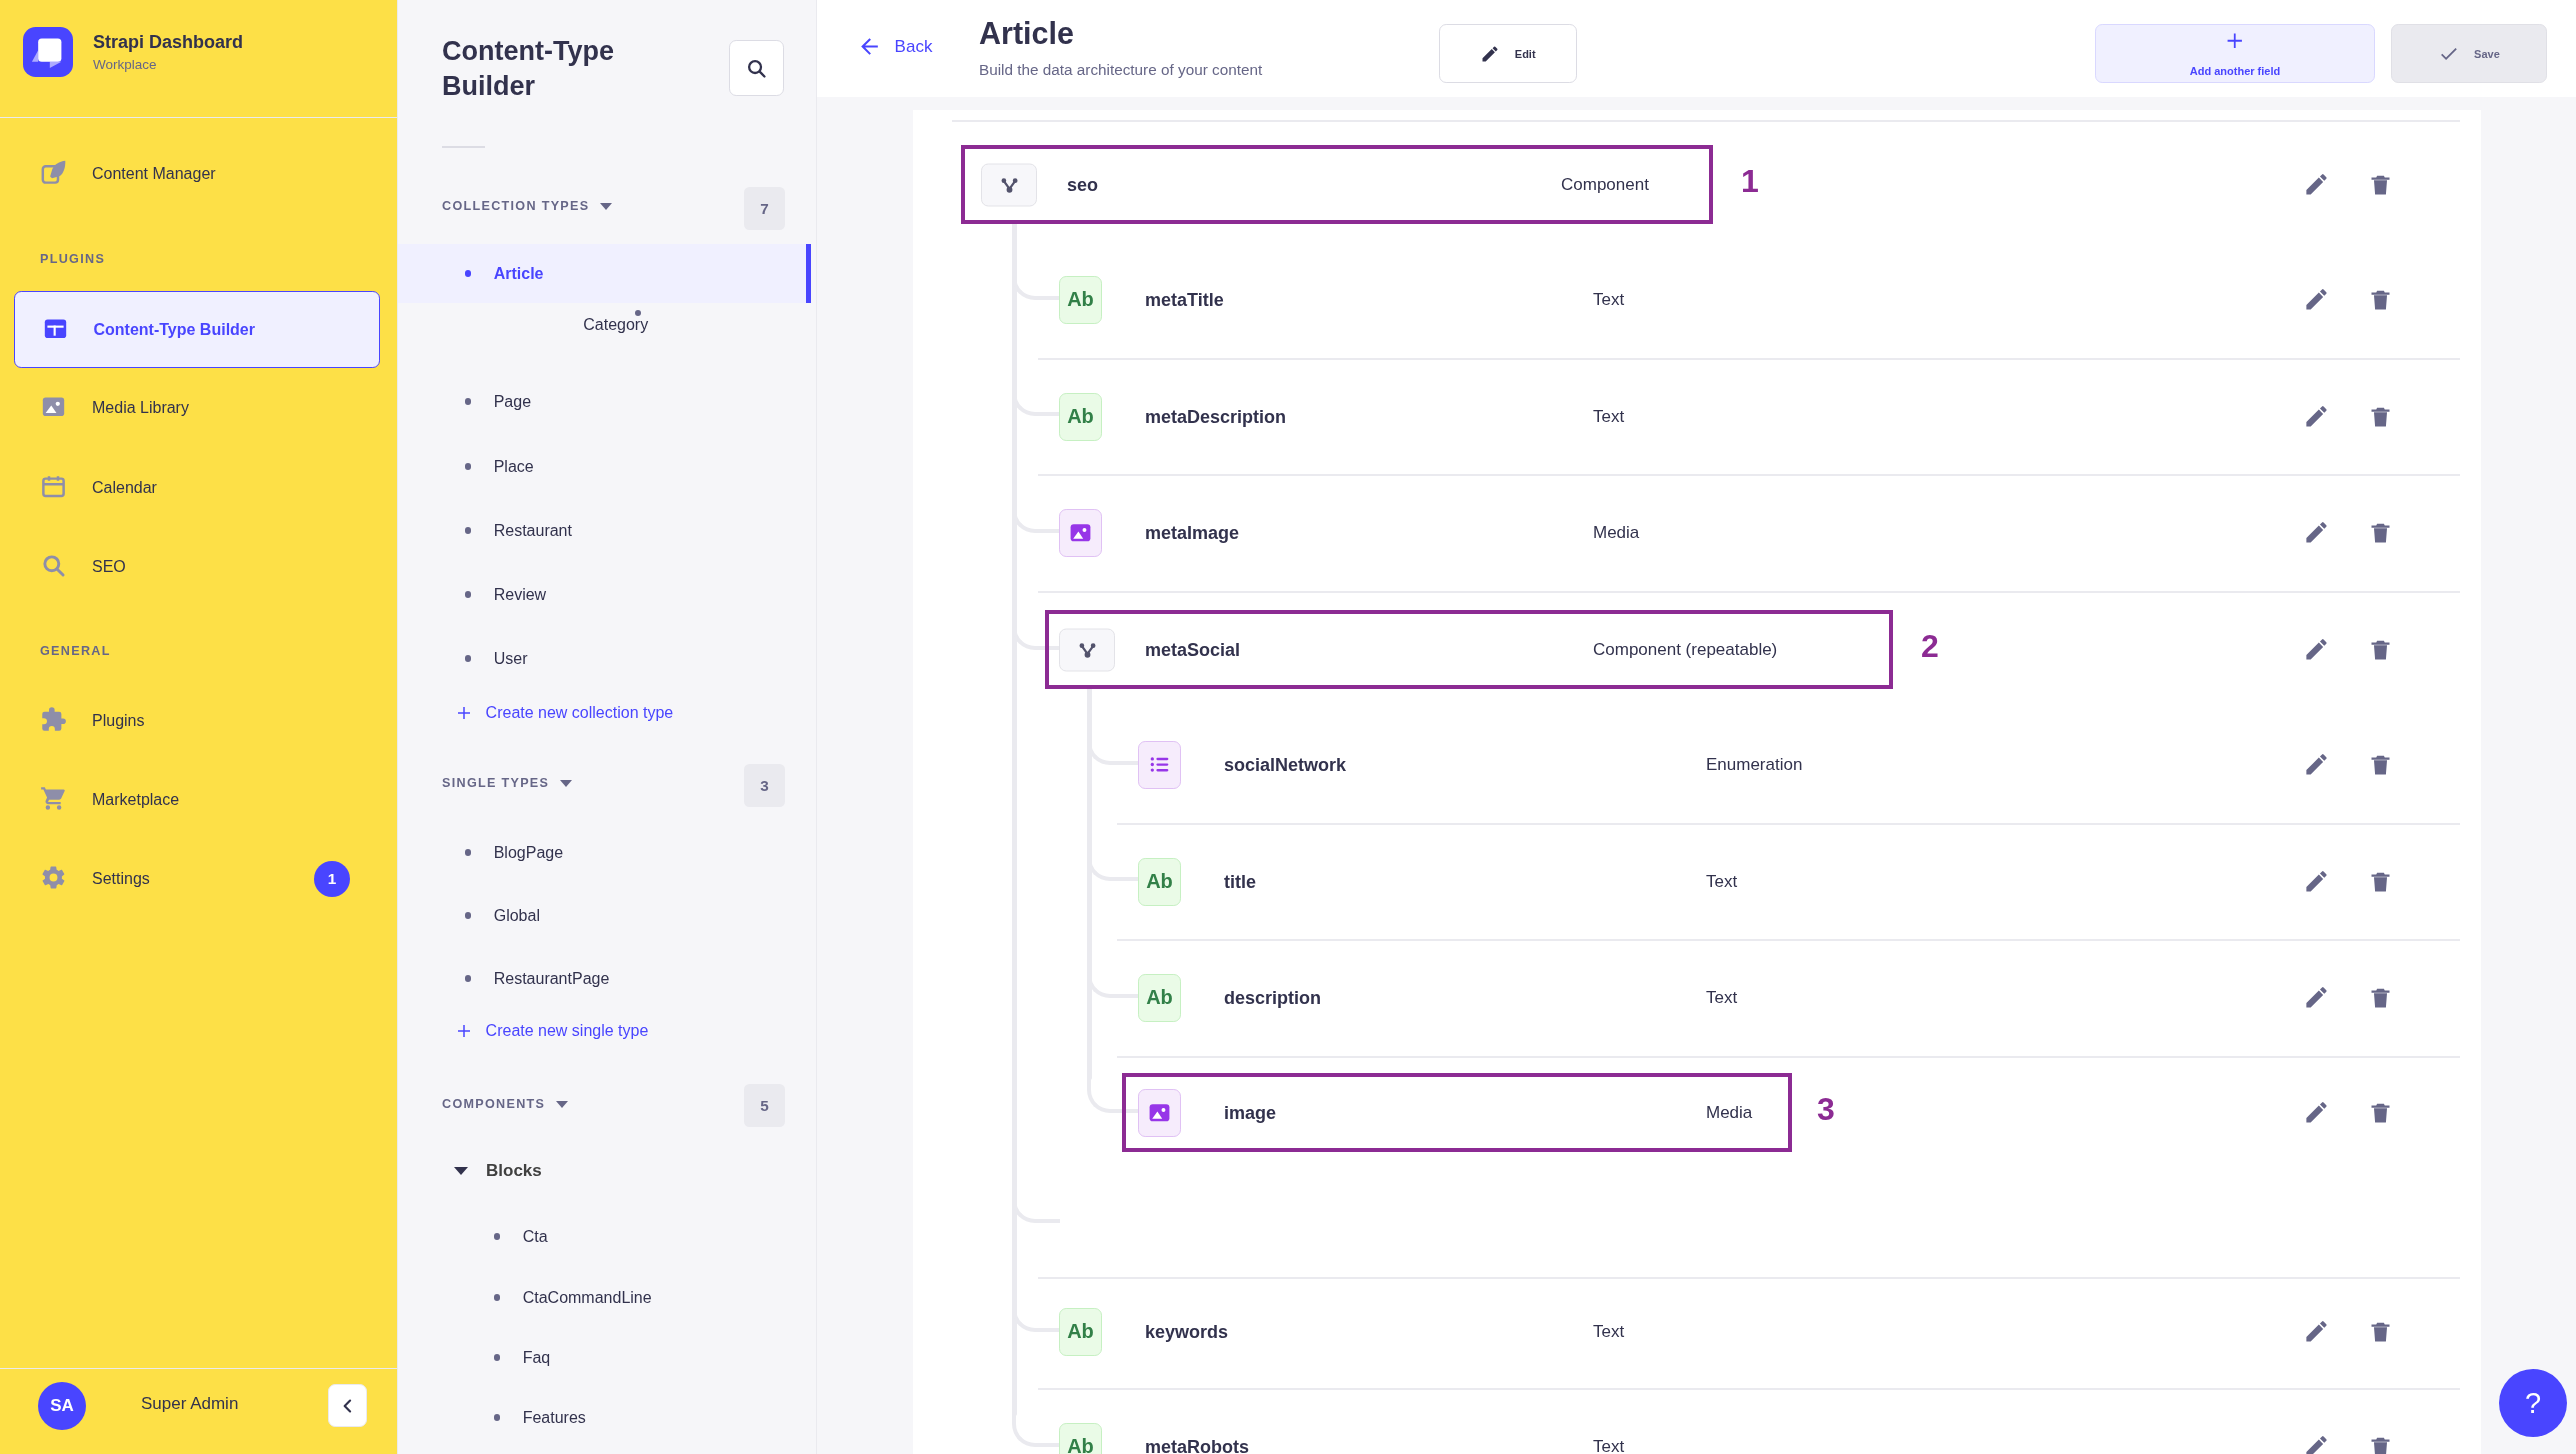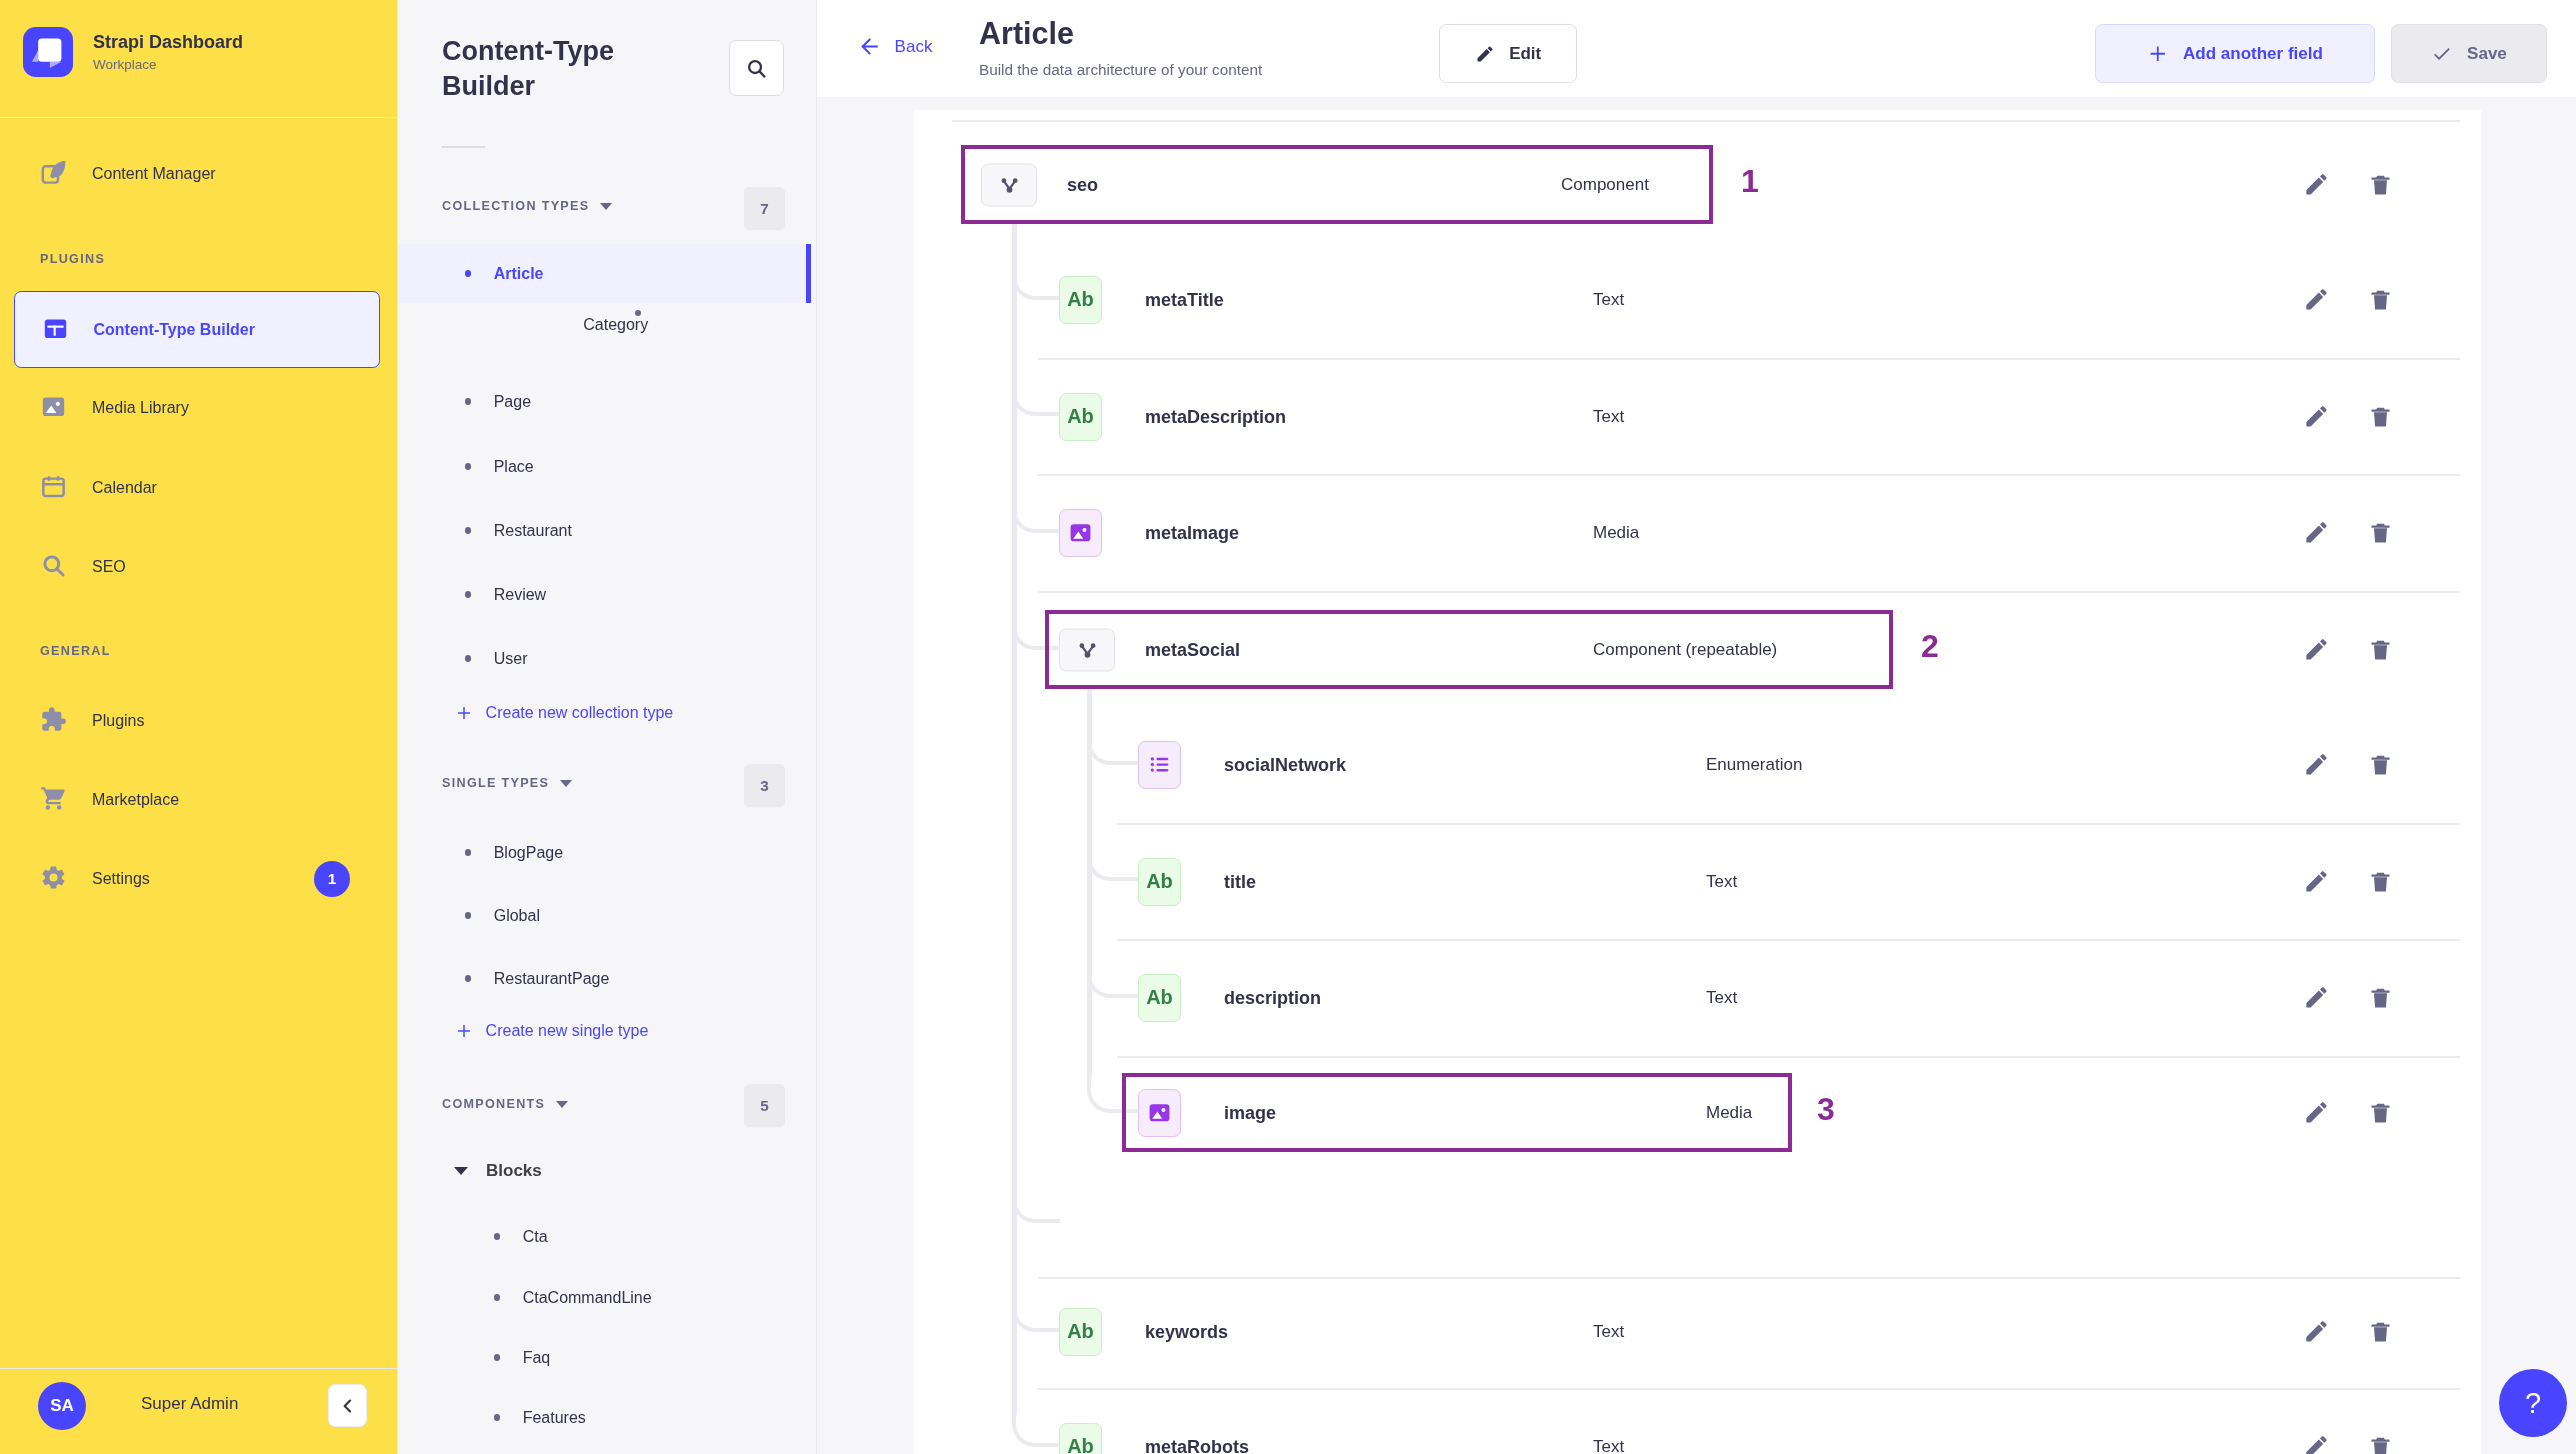--- a/index.html
+++ b/index.html
@@ -58,23 +58,23 @@
                    border-top:8px solid #32324d; }
   .p-cat .lbl { font-size:17px; font-weight:600; color:#404040; }
 
   
   .hd { position:absolute; left:817px; top:0; width:1759px; height:97px; background:#fff; z-index:3; }
   .back { position:absolute; left:40px; top:34px; display:flex; align-items:center; gap:12.6px;
           color:#4945ff; font-size:17px; cursor:pointer; }
   .hd-title { position:absolute; left:162px; top:16px; font-size:30.5px; font-weight:700; color:#32324d; }
   .hd-sub { position:absolute; left:162px; top:61px; font-size:15.3px; color:#666687; }
   .btn { position:absolute; top:24px; height:59px; border-radius:7.2px; display:flex; align-items:center;
-         justify-content:center; gap:14.4px; font-size:17px; cursor:pointer; }
+         justify-content:center; gap:14.4px; font-size:11px; cursor:pointer; }
   .btn-edit { left:622px; width:138px; background:#fff; border:0.9px solid #dcdce4; color:#32324d; font-weight:600; }
-  .btn-add { left:1278px; width:280px; background:#f0f0ff; border:0.9px solid #d9d8ff; color:#4945ff; font-weight:700; }
+  .btn-add { left:1278px; width:280px; background:#f0f0ff; border:0.9px solid #d9d8ff; color:#4945ff; font-weight:700;flex-direction:column; }
   .btn-save { left:1574px; width:156px; background:#eaeaef; border:0.9px solid #e0e0e6; color:#666687; font-weight:700; }
 
   
   .card { position:absolute; left:913px; top:110px; width:1568px; height:1345px; background:#fff;
           overflow:hidden; z-index:2; }
   .divline { position:absolute; height:1.8px; background:#eaeaef; right:21.5px; }
   .tree-v { position:absolute; width:4.5px; background:#eaeaef; border-radius:2.7px; }
   .tree-c { position:absolute; border-left:4.5px solid #eaeaef; border-bottom:4.5px solid #eaeaef;
             border-bottom-left-radius:23px; }
   .frow { position:absolute; left:0; width:100%; height:117px; }

